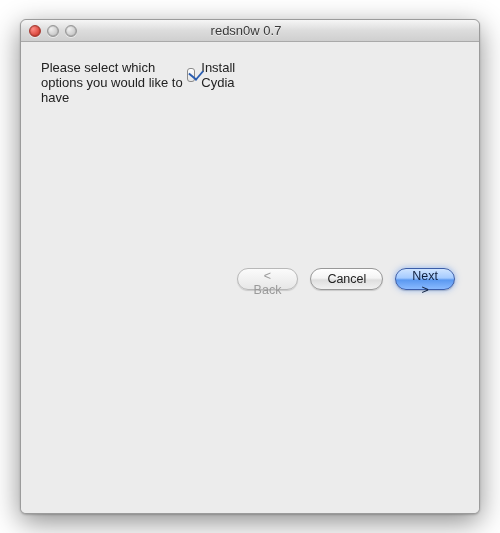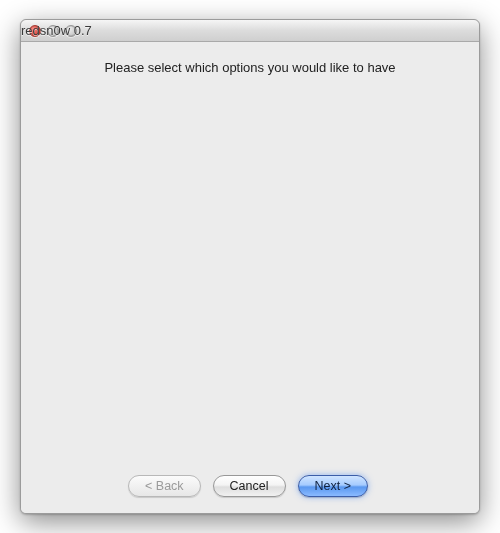--- a/index.html
+++ b/index.html
@@ -53,32 +53,32 @@
       border: 1px solid #a83a31;
     }
     .tl-min, .tl-zoom {
       background: radial-gradient(circle at 30% 30%, #f0f0f0, #cacaca 70%);
       border: 1px solid #989898;
     }
     .title-text {
       position: absolute;
       left: 0;
       right: 8px;
+      text-align: center;
       font-size: 13px;
       color: #3a3a3a;
       text-shadow: 0 1px 0 rgba(255,255,255,0.6);
       pointer-events: none;
     }
     .content {
       flex: 1;
       display: flex;
-      flex-direction: column;
+      flex-direction: row;
       padding: 18px 20px 12px 20px;
       background: #ececec;
-      align-items: center;
     }
     .instruction {
       font-size: 13px;
       color: #222;
     }
     .spacer {
       flex: 1;
     }
     .options {
       margin-bottom: 14px;
@@ -161,20 +161,26 @@
       <div class="traffic-light tl-zoom"></div>
     </div>
     <div class="title-text">redsn0w 0.7</div>
   </div>
 
   <div class="content">
     <div class="instruction">Please select which options you would like to have</div>
 
     <div class="spacer"></div>
 
+    <div class="options">
+      <div class="checkbox-row">
+        <div class="mac-checkbox checked"></div>
+        <span class="checkbox-label">Install Cydia</span>
+      </div>
+    </div>
 
     <div class="separator"></div>
 
     <div class="button-row">
       <button class="mac-btn disabled">&lt; Back</button>
       <button class="mac-btn">Cancel</button>
       <button class="mac-btn primary">Next &gt;</button>
     </div>
   </div>
 </div>

